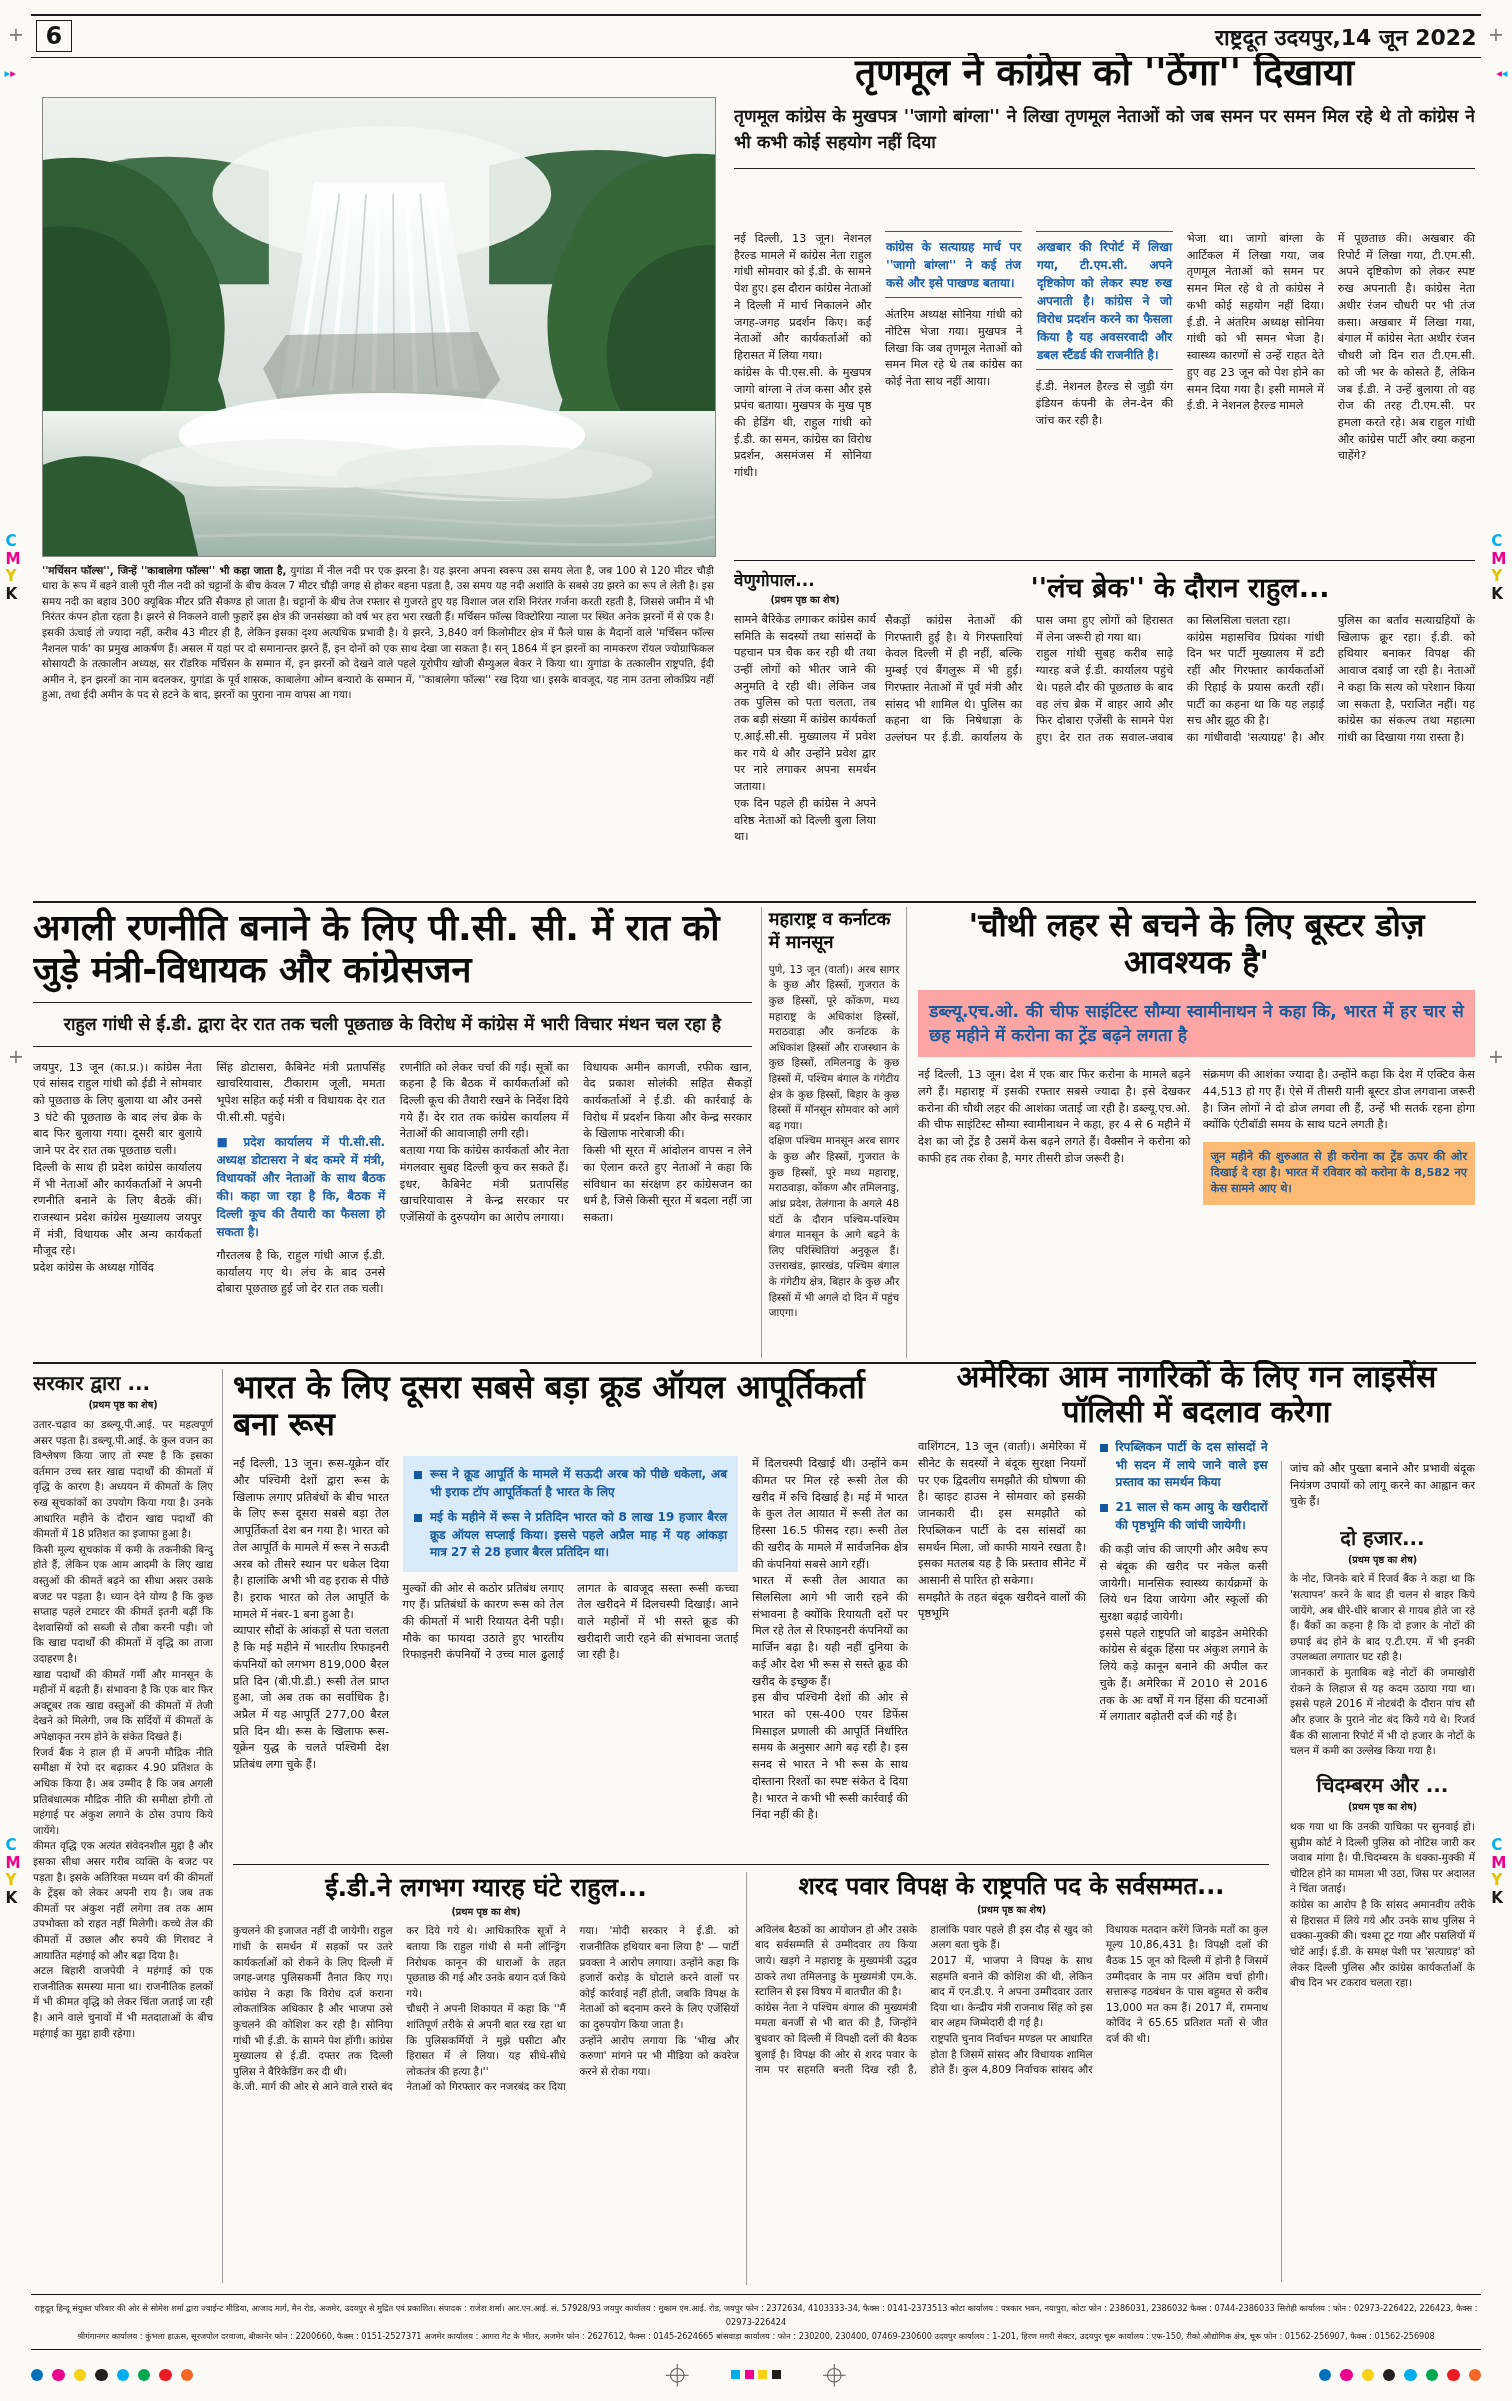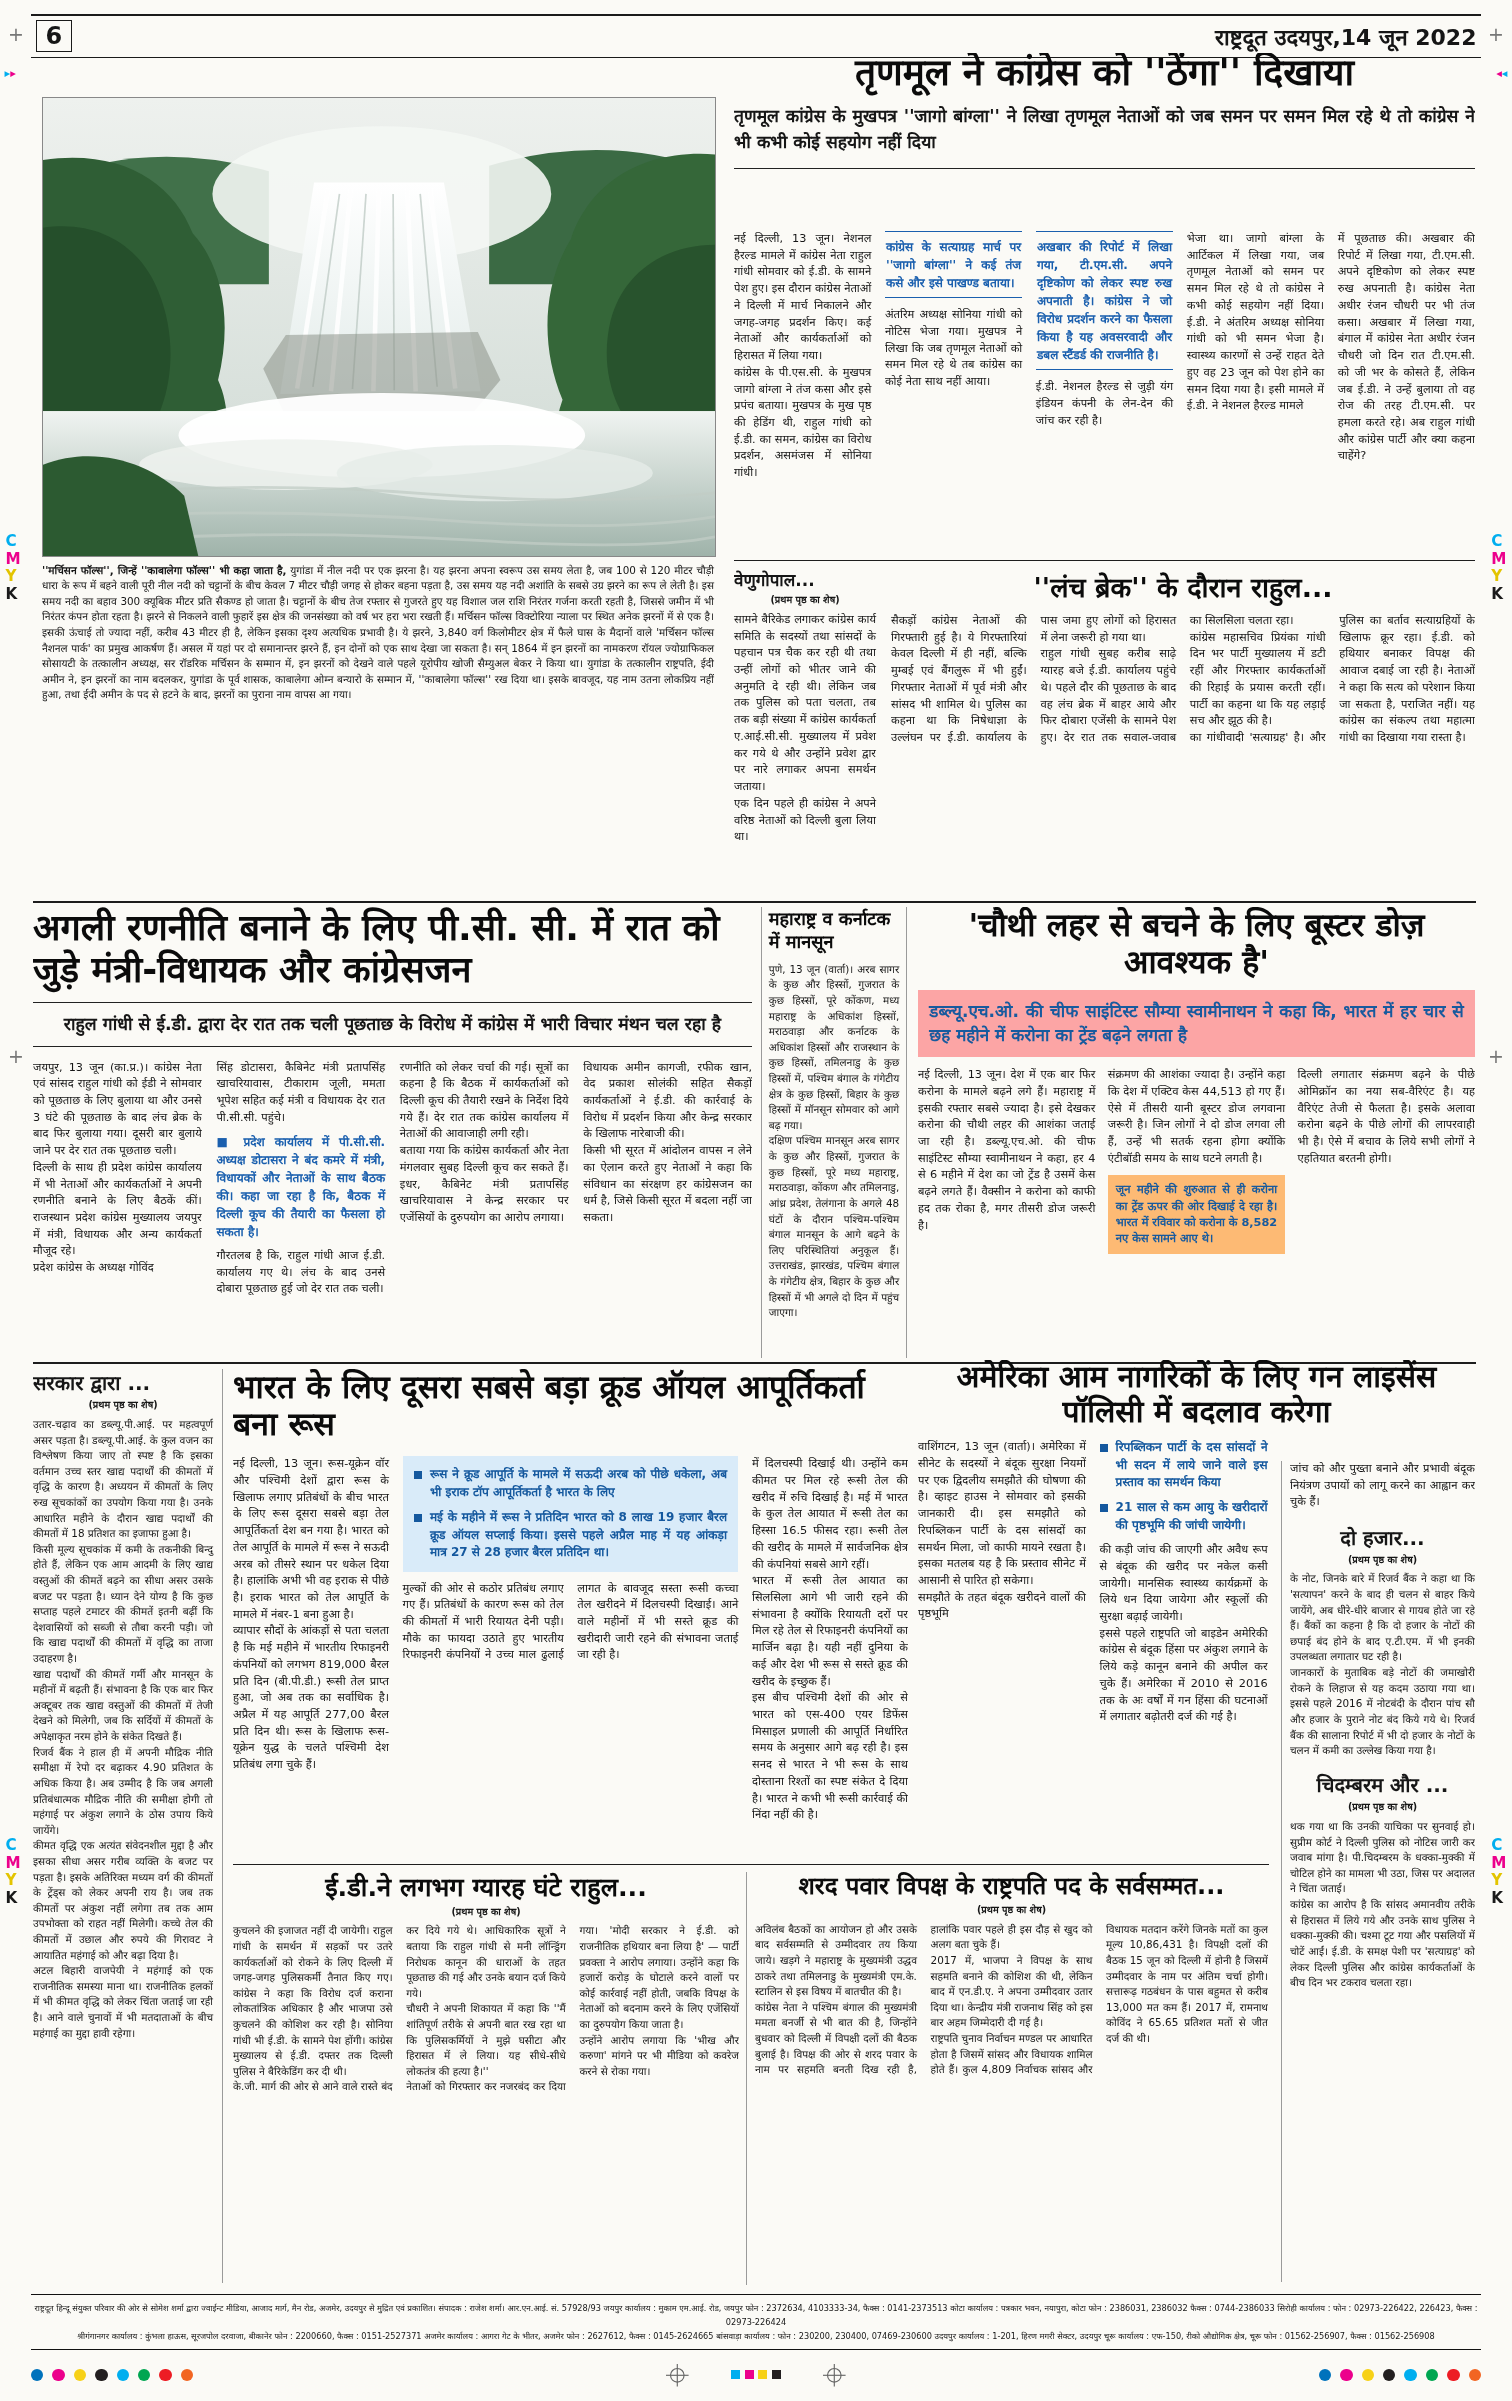--- a/index.html
+++ b/index.html
@@ -28,21 +28,21 @@
   .lead{position:absolute;left:734px;top:53px;width:741px;height:505px;overflow:hidden}
   .lead-headline{font-size:37px;text-align:center;line-height:1.08}
   .lead-kicker{margin-top:10.2px;font-size:17.5px;font-weight:700;line-height:1.5;text-align:justify;
                padding-bottom:12.4px;border-bottom:1.1px solid #222}
   .lead-body{display:flex;gap:13.6px;margin-top:62px}
   .lead-col{flex:1;min-width:0}
   .bluebox{color:#1a5fae;font-weight:700;font-size:12px;line-height:1.5;border-top:1.7px solid #1a5fae;
            border-bottom:1.7px solid #1a5fae;padding:5.6px 1.1px;margin-bottom:9px;text-align:justify}
 
   
-  .lunch{position:absolute;left:734px;top:568px;width:741px;height:329px;overflow:hidden;display:flex;gap:15px}
+  .lunch{position:absolute;left:734px;top:568px;width:741px;height:329px;overflow:hidden;display:flex;gap:9px}
   .lunch-left{width:142px;flex:none}
   .lunch-left h3{font-size:17px;font-weight:700;margin:0}
   .lunch-main{flex:1;min-width:0}
   .lunch-headline{font-size:27px;text-align:center;margin-bottom:8px}
   .lunch-cols{column-count:4;column-gap:13.6px}
 
   
   .strategy{position:absolute;left:33px;top:907px;width:719px;height:451px;overflow:hidden}
   .strategy-headline{font-size:36px;line-height:1.16}
   .strategy-kicker{margin-top:11.3px;border-top:1.7px solid #222;border-bottom:1.7px solid #222;padding:9px 14.7px;
@@ -253,21 +253,20 @@
 
   <div class="booster">
     <div class="headline b-headline">'चौथी लहर से बचने के लिए बूस्टर डोज़ आवश्यक है'</div>
     <div class="b-kicker">डब्ल्यू.एच.ओ. की चीफ साइंटिस्ट सौम्या स्वामीनाथन ने कहा कि, भारत में हर चार से छह महीने में करोना का ट्रेंड बढ़ने लगता है</div>
     <div class="b-body">
       <div class="b-col bd">नई दिल्ली, 13 जून। देश में एक बार फिर करोना के मामले बढ़ने लगे हैं। महाराष्ट्र में इसकी रफ्तार सबसे ज्यादा है। इसे देखकर करोना की चौथी लहर की आशंका जताई जा रही है। डब्ल्यू.एच.ओ. की चीफ साइंटिस्ट सौम्या स्वामीनाथन ने कहा, हर 4 से 6 महीने में देश का जो ट्रेंड है उसमें केस बढ़ने लगते हैं। वैक्सीन ने करोना को काफी हद तक रोका है, मगर तीसरी डोज जरूरी है।</div>
       <div class="b-col">
         <div class="bd">संक्रमण की आशंका ज्यादा है। उन्होंने कहा कि देश में एक्टिव केस 44,513 हो गए हैं। ऐसे में तीसरी यानी बूस्टर डोज लगवाना जरूरी है। जिन लोगों ने दो डोज लगवा ली हैं, उन्हें भी सतर्क रहना होगा क्योंकि एंटीबॉडी समय के साथ घटने लगती है।</div>
         <div class="b-note">जून महीने की शुरुआत से ही करोना का ट्रेंड ऊपर की ओर दिखाई दे रहा है। भारत में रविवार को करोना के 8,582 नए केस सामने आए थे।</div>
       </div>
-      <div class="b-col bd">दिल्ली लगातार संक्रमण बढ़ने के पीछे ओमिक्रॉन का नया सब-वैरिएंट है। यह वैरिएंट तेजी से फैलता है। इसके अलावा करोना बढ़ने के पीछे लोगों की लापरवाही भी है। ऐसे में बचाव के लिये सभी लोगों ने एहतियात बरतनी होगी।</div>
     </div>
   </div>
 
   <div class="rule" style="left:33px;top:1362px;width:1443px;height:1.7px"></div>
 
   <div class="sarkar">
     <div class="sk-heading">सरकार द्वारा ...</div>
     <div class="cont">(प्रथम पृष्ठ का शेष)</div>
     <div class="sm">उतार-चढ़ाव का डब्ल्यू.पी.आई. पर महत्वपूर्ण असर पड़ता है। डब्ल्यू.पी.आई. के कुल वजन का विश्लेषण किया जाए तो स्पष्ट है कि इसका वर्तमान उच्च स्तर खाद्य पदार्थों की कीमतों में वृद्धि के कारण है। अध्ययन में कीमतों के लिए रुख सूचकांकों का उपयोग किया गया है। उनके आधारित महीने के दौरान खाद्य पदार्थों की कीमतों में 18 प्रतिशत का इजाफा हुआ है।
 किसी मूल्य सूचकांक में कमी के तकनीकी बिन्दु होते हैं, लेकिन एक आम आदमी के लिए खाद्य वस्तुओं की कीमतें बढ़ने का सीधा असर उसके बजट पर पड़ता है। ध्यान देने योग्य है कि कुछ सप्ताह पहले टमाटर की कीमतें इतनी बढ़ीं कि देशवासियों को सब्जी से तौबा करनी पड़ी। जो कि खाद्य पदार्थों की कीमतों में वृद्धि का ताजा उदाहरण है।

